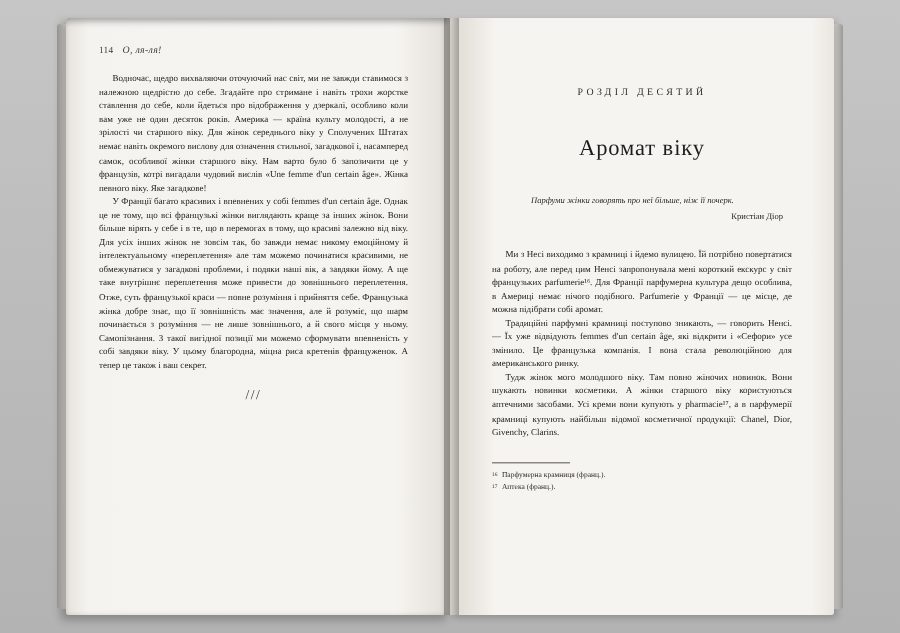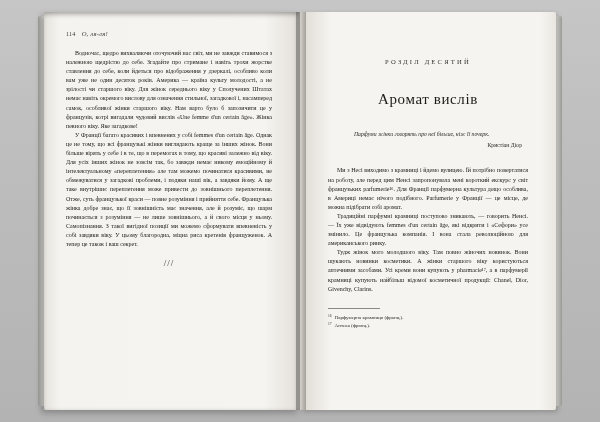--- a/index.html
+++ b/index.html
@@ -158,21 +158,21 @@
         </div>
 
         <div class="orn">///</div>
       </div>
     </div>
 
     <div class="page right">
       <div class="r-inner">
 
         <div class="chap-num">РОЗДІЛ ДЕСЯТИЙ</div>
-        <div class="chap-title">Аромат вислів</div>
+        <div class="chap-title">Аромат віку</div>
 
         <div class="epigraph">Парфуми жінки говорять про неї більше, ніж її почерк.</div>
         <div class="epigraph-author">Кристіан Діор</div>
 
         <div class="r-body">
           <p>Ми з Несі виходимо з крамниці і йдемо вулицею. Їй потрібно повертатися на роботу, але перед цим Ненсі запропонувала мені короткий екскурс у світ французьких parfumerie¹⁶. Для Франції парфумерна культура дещо особлива, в Америці немає нічого подібного. Parfumerie у Франції — це місце, де можна підібрати собі аромат.</p>
           <p>Традиційні парфумні крамниці поступово зникають, — говорить Ненсі. — Їх уже відвідують femmes d'un certain âge, які відкрити і «Сефори» усе змінило. Це французька компанія. І вона стала революційною для американського ринку.</p>
           <p>Тудж жінок мого молодшого віку. Там повно жіночих новинок. Вони шукають новинки косметики. А жінки старшого віку користуються аптечними засобами. Усі креми вони купують у pharmacie¹⁷, а в парфумерії крамниці купують найбільш відомої косметичної продукції: Chanel, Dior, Givenchy, Clarins.</p>
         </div>
 

